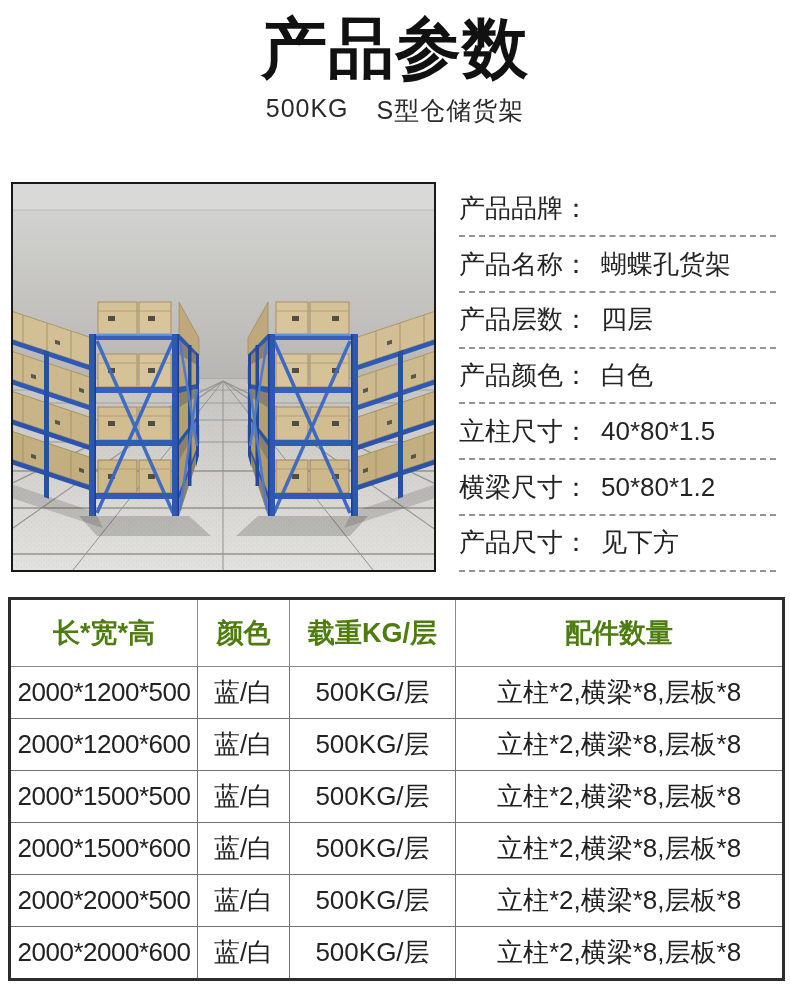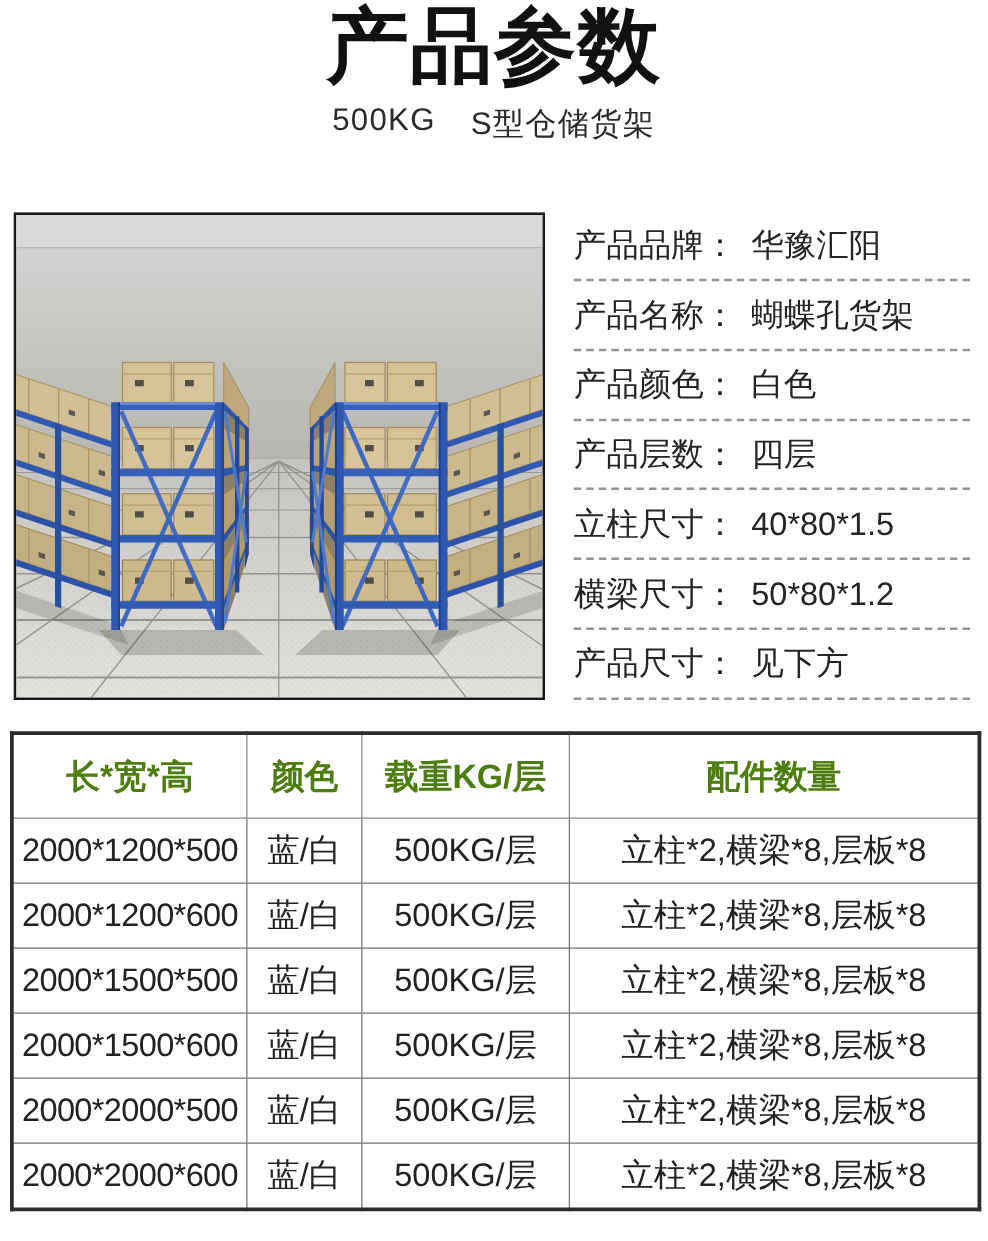--- a/index.html
+++ b/index.html
@@ -1,20 +1,20 @@
 <!DOCTYPE html>
 <html><head>
 <meta charset="utf-8">
 <style>
   html,body{margin:0;padding:0;}
   body{
     width:790px;height:993px;background:#ffffff;overflow:hidden;
     font-family:"Liberation Sans","DejaVu Sans",sans-serif;color:#1c1c1c;
   }
-  .header{text-align:center;}
+  .header{text-align:center;padding-top:12px;}
   .title{font-size:66px;font-weight:900;line-height:1.1;letter-spacing:1px;color:#111;}
   .subtitle{margin-top:9px;font-size:25px;color:#2a2a2a;letter-spacing:1px;
     display:flex;justify-content:center;gap:28px;}
   .content{display:flex;margin:55px 14px 0 11px;}
   .photo{
     width:425px;height:390px;flex:none;box-sizing:border-box;
     border:2px solid #191919;background:#c9c8c5;
   }
   .photo svg{display:block;width:100%;height:100%;}
   .specs{
@@ -182,33 +182,32 @@
         </g>
       </g>
 
       <use href="#rack-left" transform="translate(421 0) scale(-1 1)"></use>
     </svg>
   </div>
 
   <ul class="specs">
     <li class="spec-row">
       <span class="spec-label">产品品牌：</span>
-      <span class="spec-value">华豫汇阳</span>
     </li>
     <li class="spec-row">
       <span class="spec-label">产品名称：</span>
       <span class="spec-value">蝴蝶孔货架</span>
     </li>
     <li class="spec-row">
+      <span class="spec-label">产品层数：</span>
+      <span class="spec-value">四层</span>
+    </li>
+    <li class="spec-row">
       <span class="spec-label">产品颜色：</span>
       <span class="spec-value">白色</span>
-    </li>
-    <li class="spec-row">
-      <span class="spec-label">产品层数：</span>
-      <span class="spec-value">四层</span>
     </li>
     <li class="spec-row">
       <span class="spec-label">立柱尺寸：</span>
       <span class="spec-value">40*80*1.5</span>
     </li>
     <li class="spec-row">
       <span class="spec-label">横梁尺寸：</span>
       <span class="spec-value">50*80*1.2</span>
     </li>
     <li class="spec-row">

